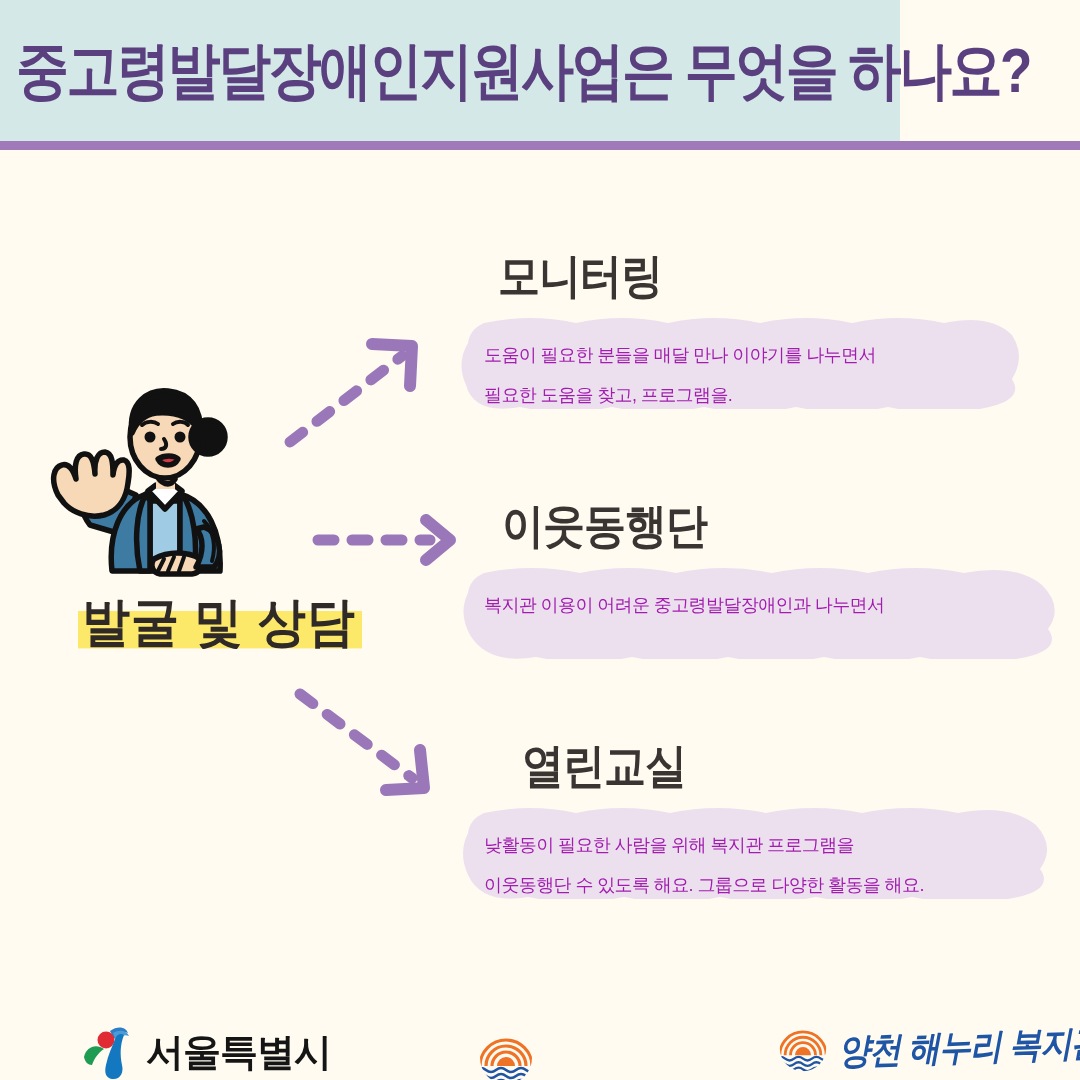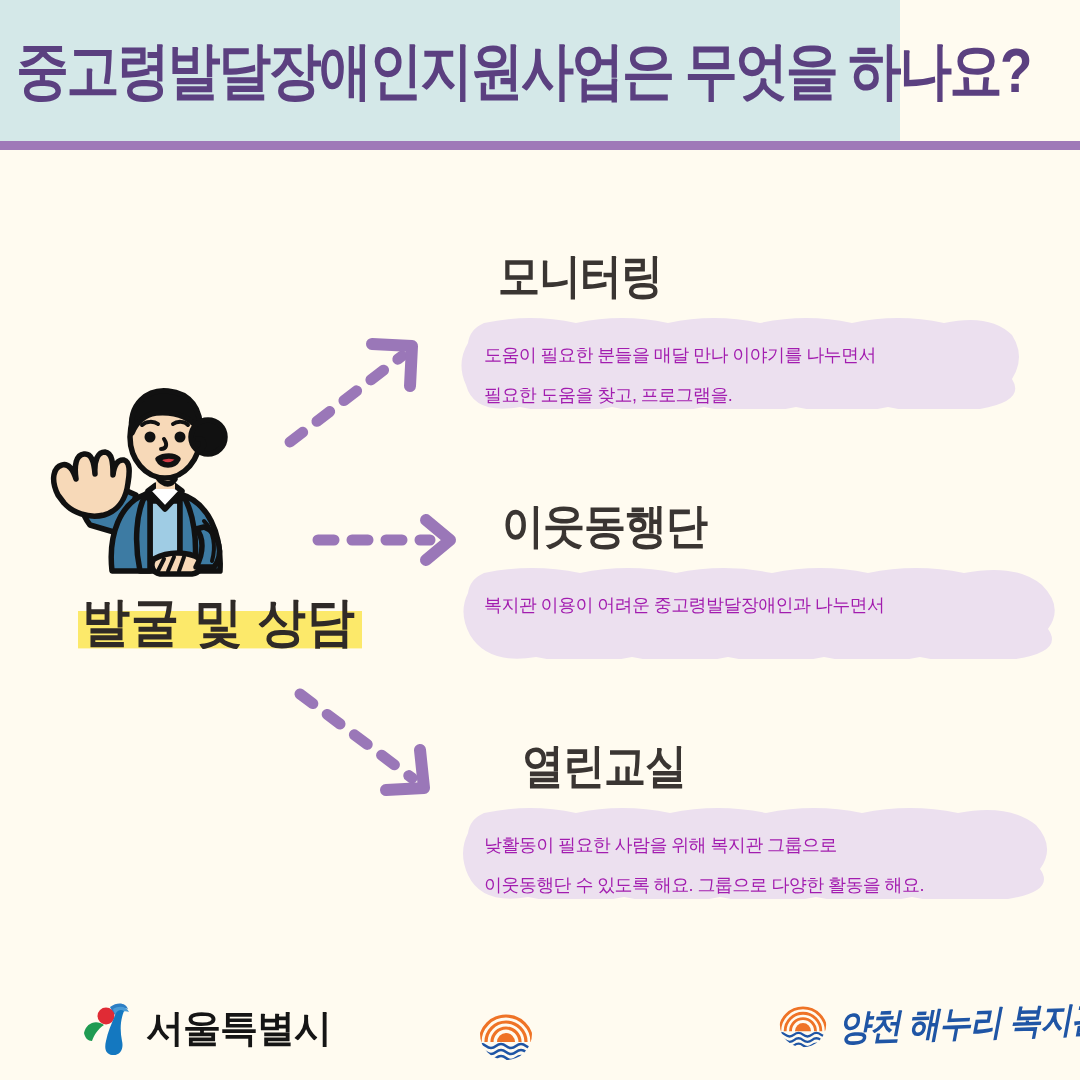--- a/index.html
+++ b/index.html
@@ -169,20 +169,21 @@
     left: 0;
     top: 985px;
     width: 1080px;
     height: 95px;
   }
   .logo {
     position: absolute;
     display: flex;
     align-items: center;
     gap: 10px;
+    margin-top: 24px;
   }
   #logo-seoul   { left: 80px;  top: 14px; }
   #logo-yang    { left: 428px; top: 21px; flex-direction: column; }
   #logo-haenuri { left: 778px; top: 14px; }
 
   .logo-text-seoul {
     font-size: 38px;
     font-weight: 800;
     color: #151515;
     letter-spacing: -1px;
@@ -325,21 +326,21 @@
   <div class="section" id="section-2">
     <div class="section-heading">열린교실</div>
     <div class="bubble">
       <svg class="bubble-bg" viewBox="0 0 592 92" preserveAspectRatio="none" xmlns="http://www.w3.org/2000/svg">
         <path fill="#ece0ef" d="
           M24 6 Q 70 -4 116 6 Q 162 -4 210 6 Q 258 -4 306 6 Q 354 -4 402 6
           Q 450 -4 498 6 Q 548 -4 576 18 Q 596 40 580 62 Q 596 84 548 92
           Q 500 100 452 90 Q 404 100 356 90 Q 308 100 260 90 Q 212 100 164 90
           Q 116 100 68 90 Q 22 98 8 68 Q -2 46 8 26 Q 10 12 24 6 Z"></path>
       </svg>
-      <div class="bubble-text">낮활동이 필요한 사람을 위해 복지관 그룹으로</div>
+      <div class="bubble-text">낮활동이 필요한 사람을 위해 복지관 프로그램을</div>
       <div class="bubble-text">이웃동행단 수 있도록 해요. 그룹으로 다양한 활동을 해요.</div>
     </div>
   </div>
 
 </div>
 
 <div class="footer">
 
   <div class="logo" id="logo-seoul">
     <svg width="56" height="58" viewBox="0 0 56 58" xmlns="http://www.w3.org/2000/svg">

